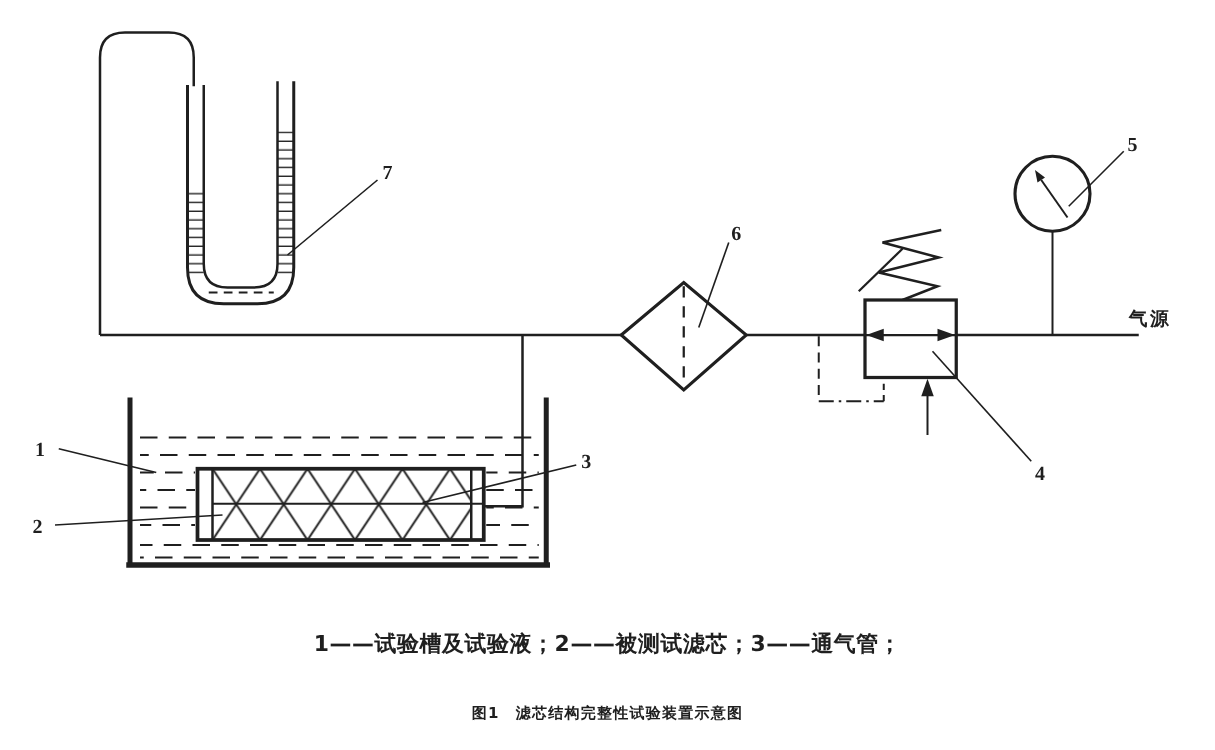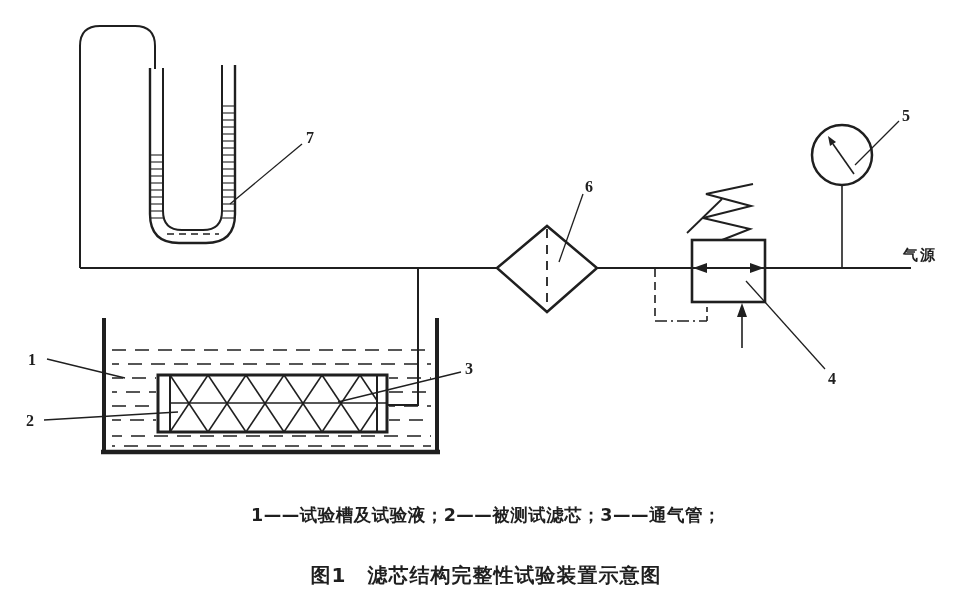--- a/index.html
+++ b/index.html
@@ -23,21 +23,21 @@
     color:var(--ink);
     font-family:"DejaVu Sans", "Liberation Sans", sans-serif;
     font-size:17.5px; font-weight:600; letter-spacing:0.5px;
   }
   .legend-line-1 { top:503px; }
   .legend-line-2 { top:533px; }
   .figure-caption {
     position:absolute; left:0; top:562px; width:972px; text-align:center;
     color:var(--ink);
     font-family:"DejaVu Sans", "Liberation Sans", sans-serif;
-    font-size:20px; font-weight:800; letter-spacing:1px;
+    font-size:12px; font-weight:800; letter-spacing:1px;
   }
 </style>
 </head>
 <body>
 
 <div class="page">
 
   <svg class="schematic" width="972" height="600" viewBox="0 0 972 600">
     <defs>
       <pattern id="ticks" width="13" height="7" patternUnits="userSpaceOnUse">

